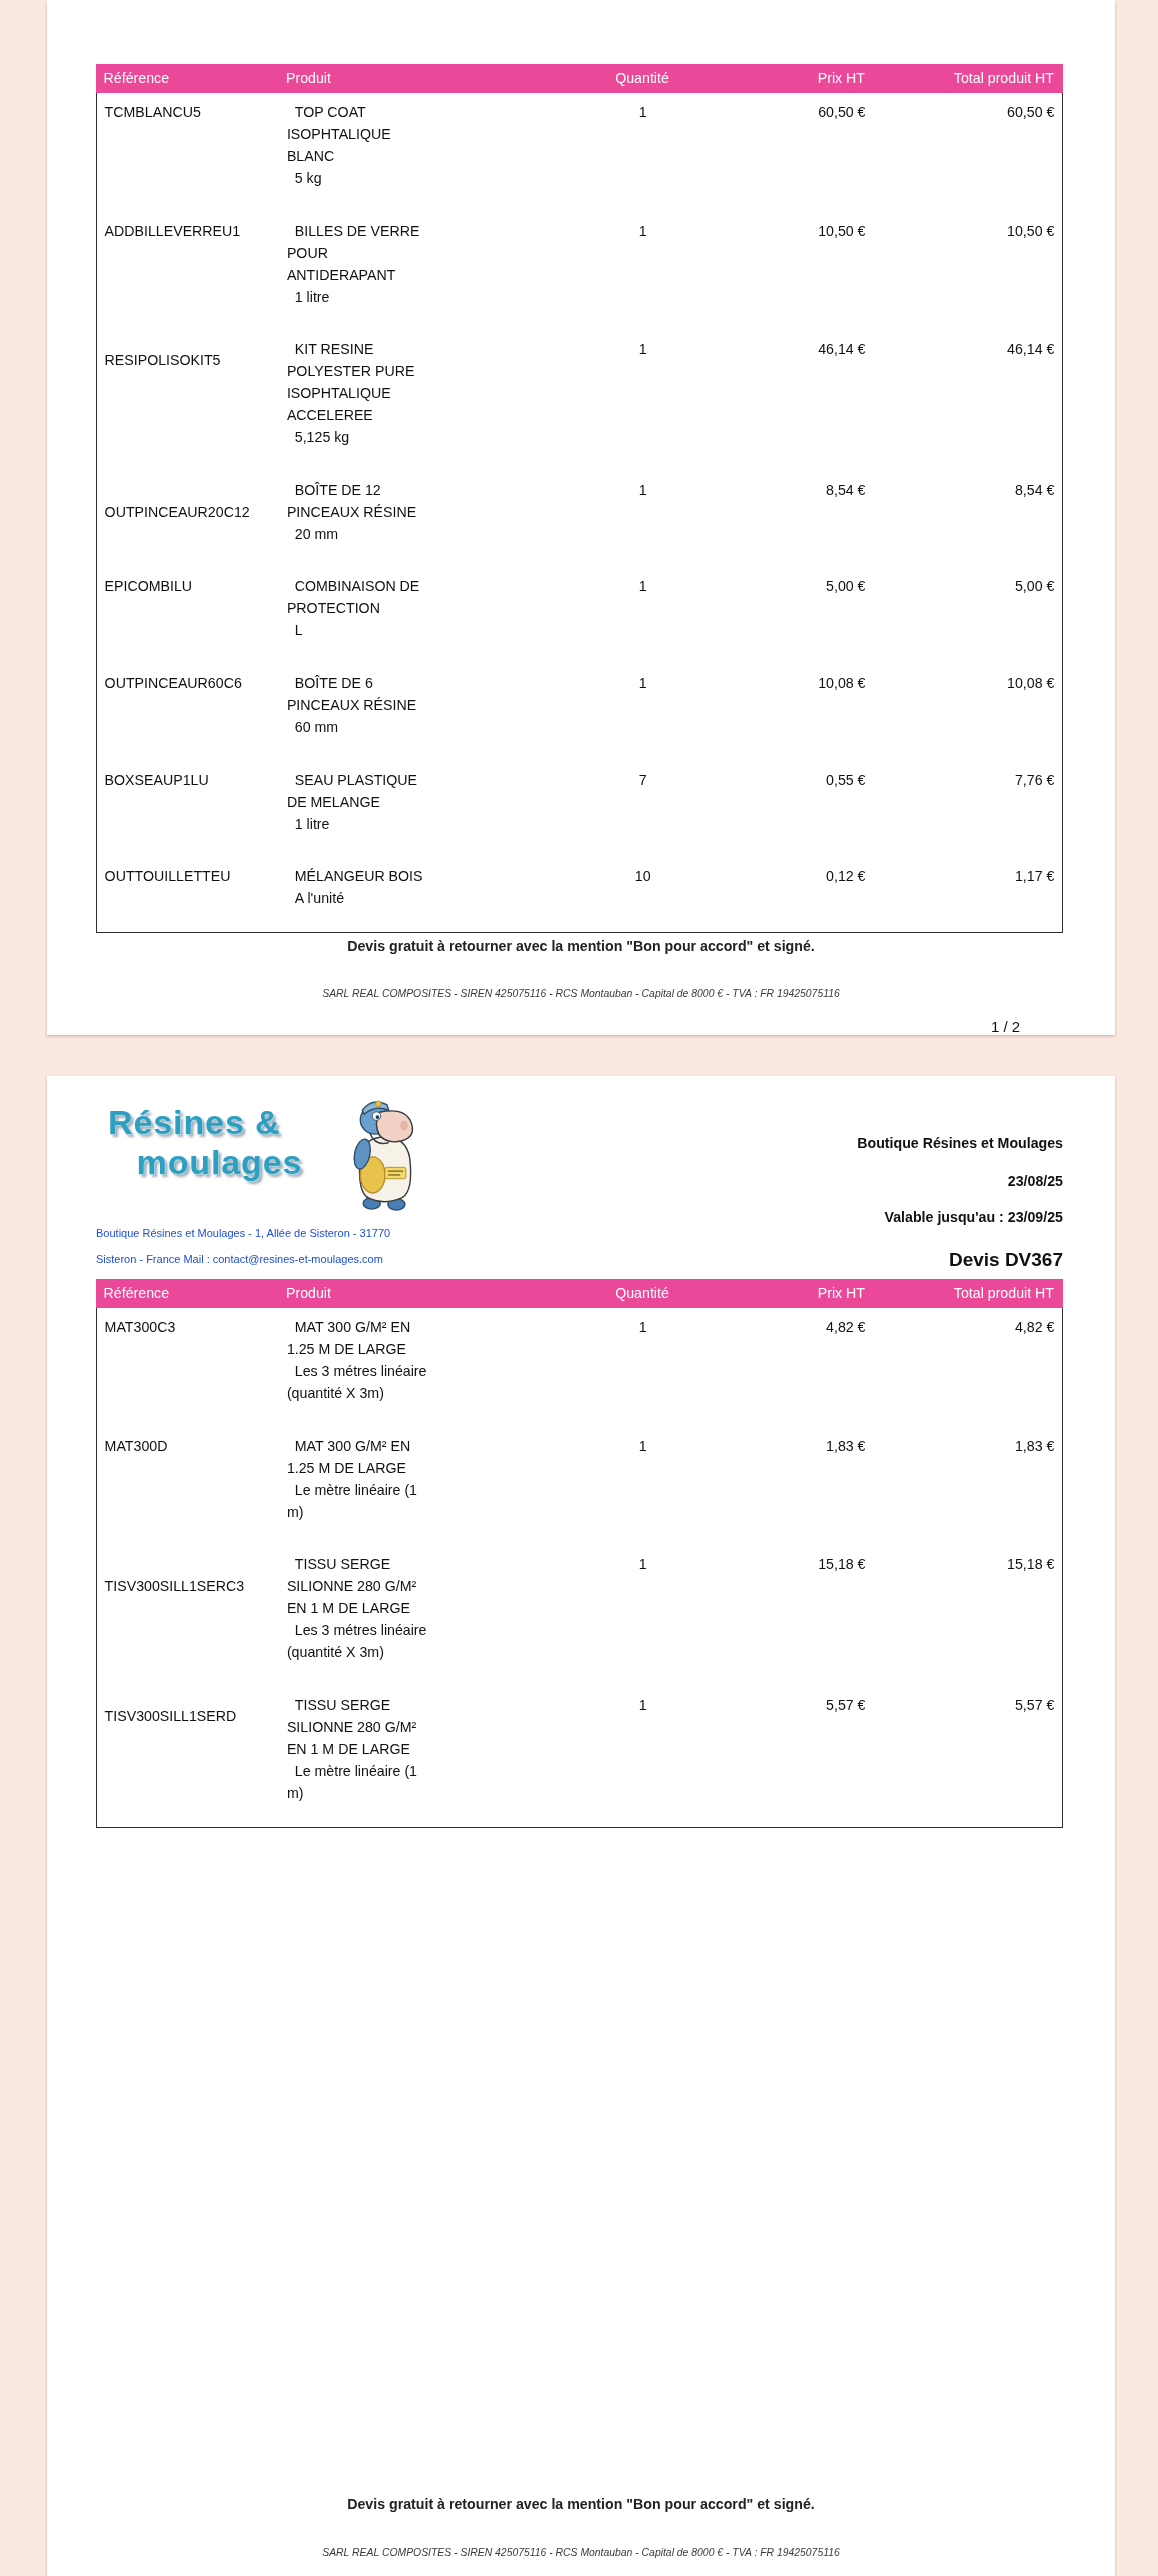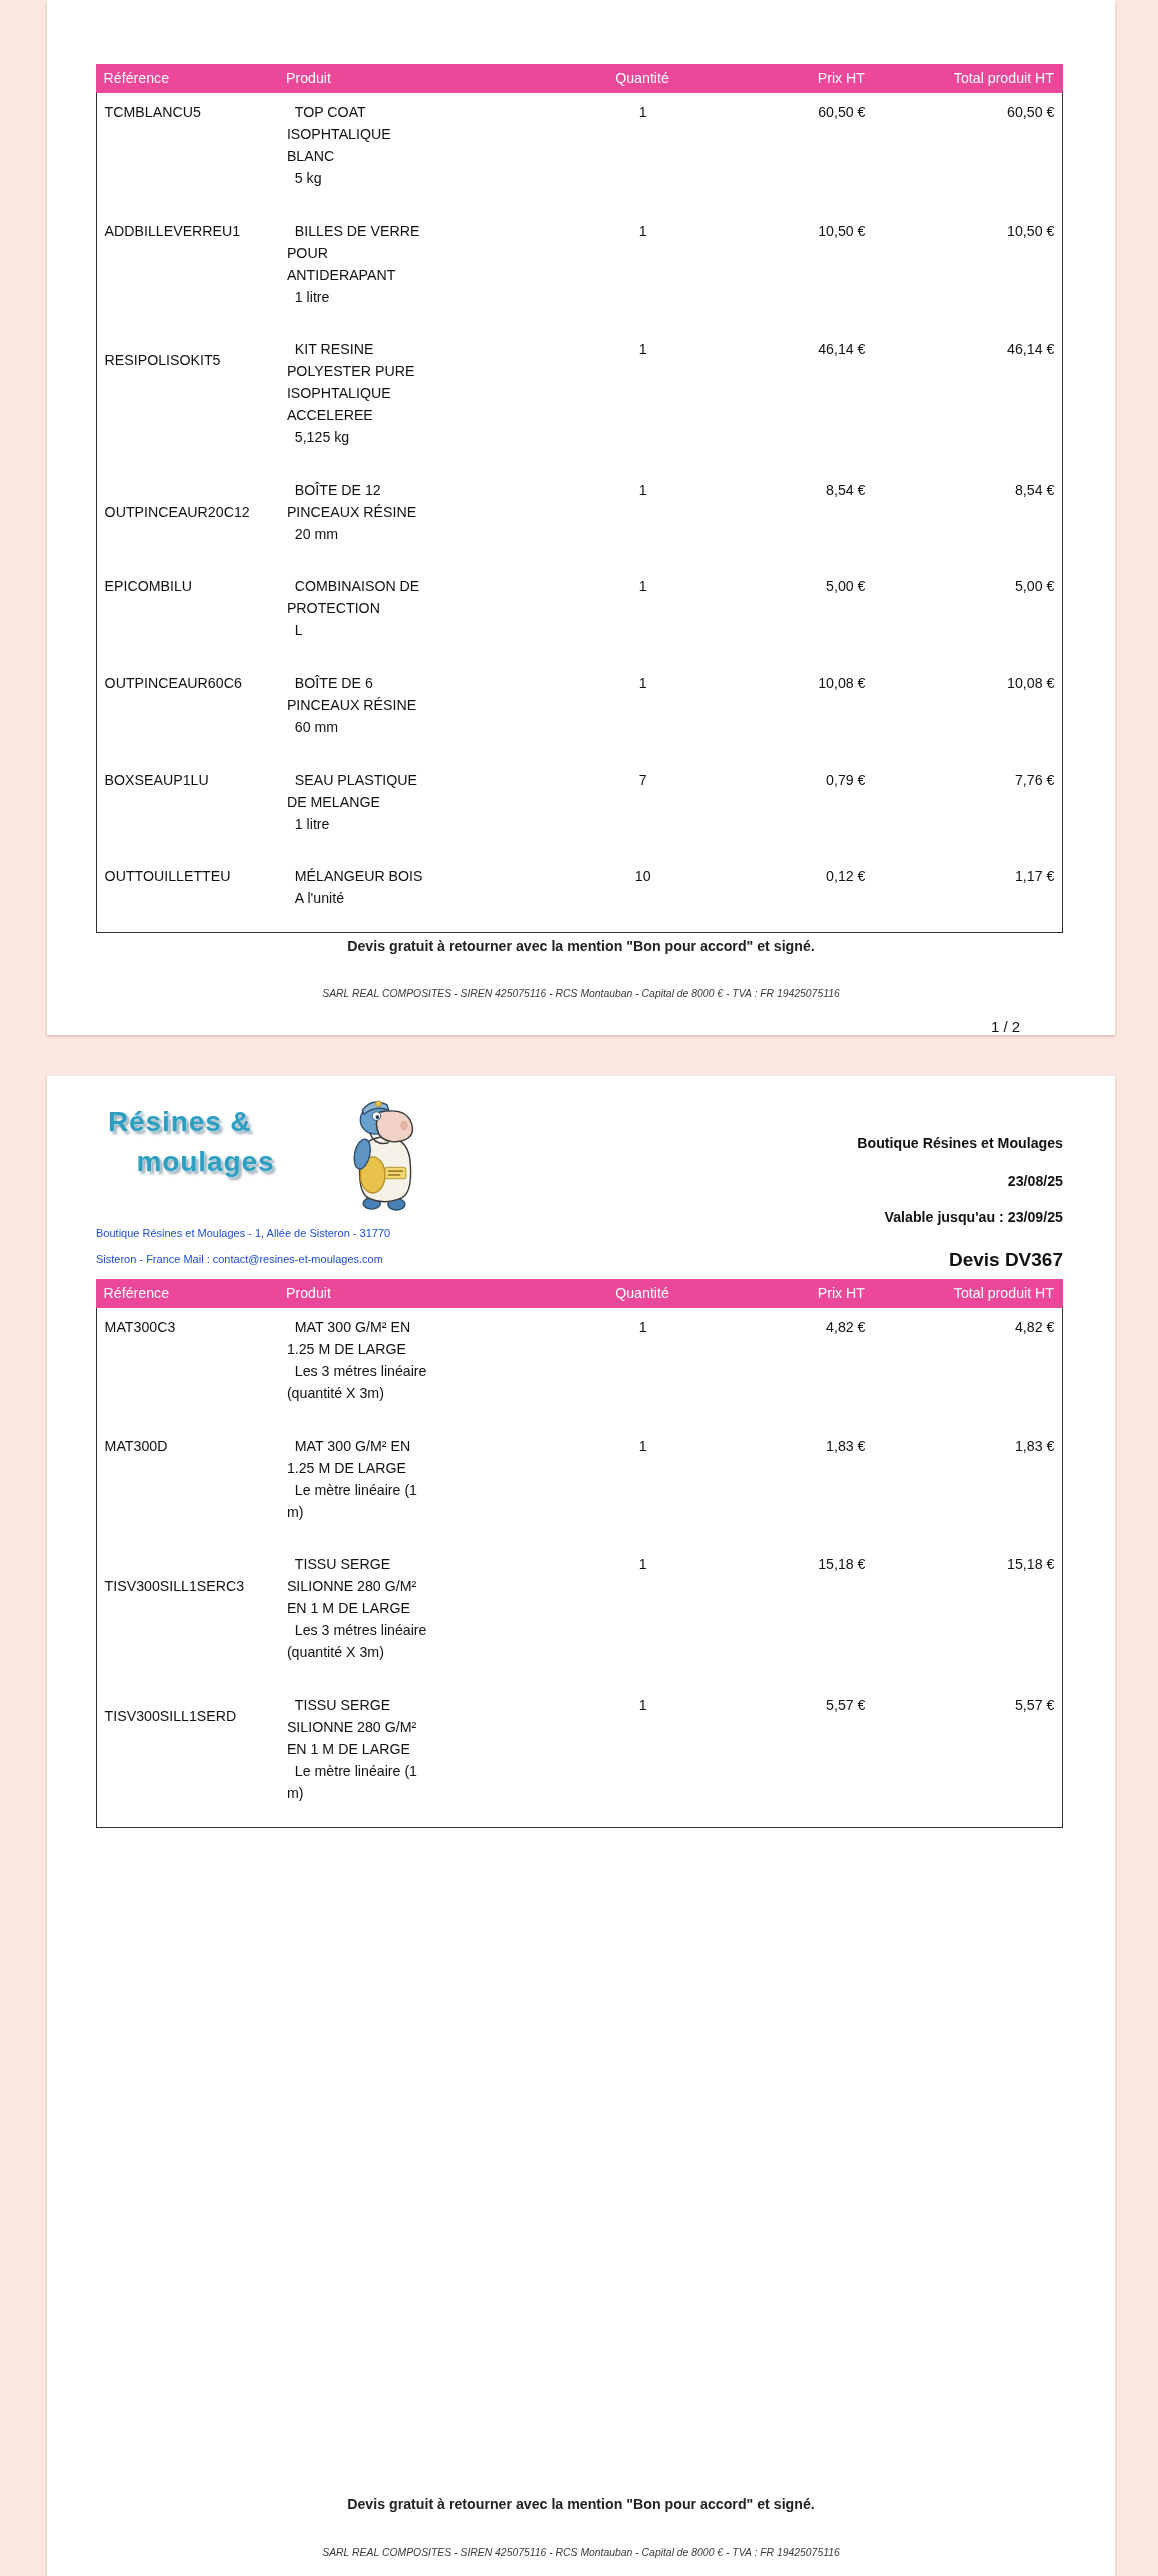--- a/index.html
+++ b/index.html
@@ -33,21 +33,21 @@
                font-weight:bold; font-size:14.2px; color:#222; }
   .page-legal { position:absolute; left:0; width:100%; text-align:center;
                 font-style:italic; font-size:10.4px; color:#3a3a3a; }
   .p1 .page-note { top:938px; } .p1 .page-legal { top:988px; }
   .p2 .page-note { top:1420px; } .p2 .page-legal { top:1471px; }
   .page-num { position:absolute; left:892px; top:1018px; width:133px; text-align:center;
               font-size:15px; color:#111; }
 
   
   .logo-block { position:absolute; left:61px; top:26.6px; }
-  .logo-line { font-weight:bold; font-size:28px; line-height:38px; letter-spacing:0.9px;
+  .logo-line { font-weight:bold; font-size:34px; line-height:38px; letter-spacing:0.9px;
                color:#2e9fc1; text-shadow:0.9px 0.9px 0 #a6d4e2, 2.8px 2.8px 2.8px rgba(70,90,110,.55); }
   .logo-line2 { margin-left:28.5px; margin-top:2.8px; }
   .mascot { position:absolute; left:300px; top:23px; }
   .address { position:absolute; left:49px; top:144px; font-size:11px; line-height:26px; color:#1d4ed8; }
   .meta { position:absolute; right:52px; top:59px; text-align:right; }
   .meta-shop  { font-weight:bold; font-size:14.2px; margin-bottom:22px; }
   .meta-date  { font-weight:bold; font-size:14.2px; margin-bottom:20px; }
   .meta-valid { font-weight:bold; font-size:14.2px; margin-bottom:20px; }
   .meta-devis { font-weight:bold; font-size:19px;margin-top:24px; }
 </style>
@@ -149,21 +149,21 @@
         <div class="trow">
           <div class="col-ref">
             <div class="" style="margin-top: 0px;">BOXSEAUP1LU</div>
           </div>
           <div class="col-prod">
             <div class="prod-line">&nbsp;&nbsp;SEAU PLASTIQUE</div>
             <div class="prod-line">DE MELANGE</div>
             <div class="prod-line">&nbsp;&nbsp;1 litre</div>
           </div>
           <div class="col-qty">7</div>
-          <div class="col-price">0,79 €</div>
+          <div class="col-price">0,55 €</div>
           <div class="col-total">7,76 €</div>
         </div>
         <div class="trow">
           <div class="col-ref">
             <div class="" style="margin-top: 0px;">OUTTOUILLETTEU</div>
           </div>
           <div class="col-prod">
             <div class="prod-line">&nbsp;&nbsp;MÉLANGEUR BOIS</div>
             <div class="prod-line">&nbsp;&nbsp;A l'unité</div>
           </div>

